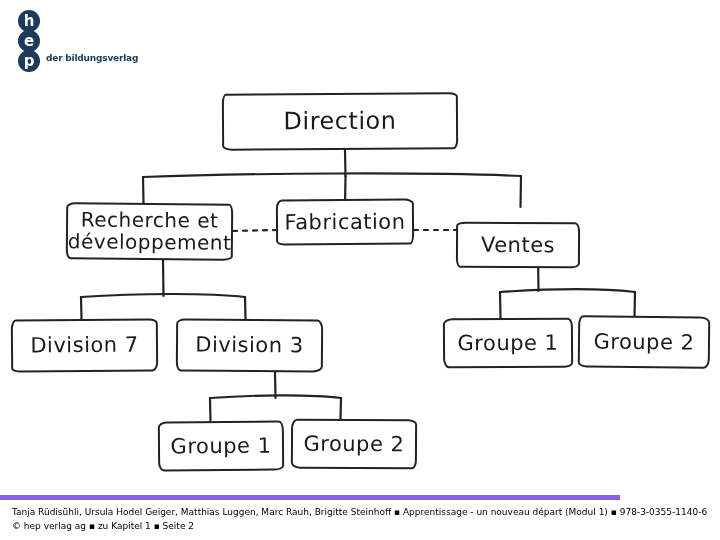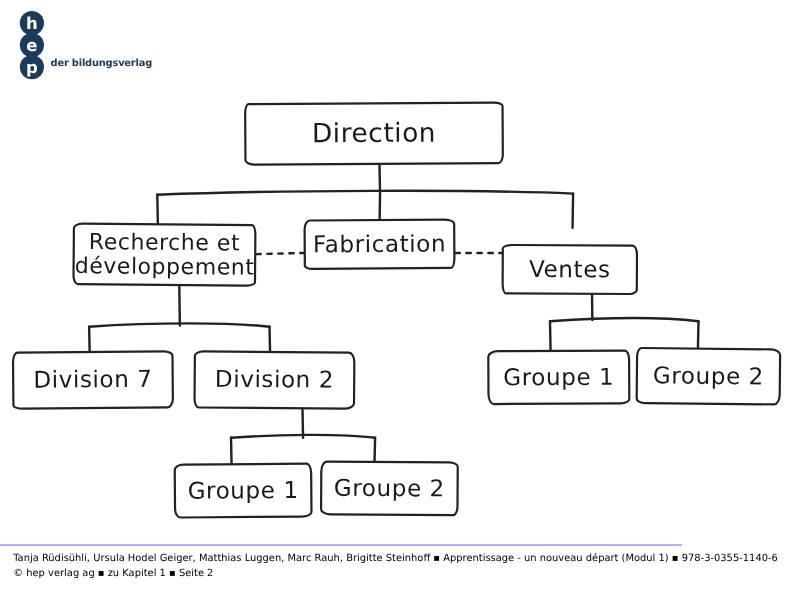--- a/index.html
+++ b/index.html
@@ -75,21 +75,21 @@
   .n-g2v{left:578px;top:316px;width:132px;height:52px;
      border-radius:5px 10px 6px 9px/9px 6px 10px 5px;transform:rotate(0.6deg);}
   .n-g1d{left:158px;top:421px;width:126px;height:50px;
      border-radius:9px 5px 10px 6px/6px 10px 5px 9px;transform:rotate(-0.45deg);}
   .n-g2d{left:291px;top:419px;width:126px;height:50px;
      border-radius:6px 9px 5px 10px/10px 5px 9px 6px;transform:rotate(0.35deg);}
 
   
   #footer{
     position:absolute;left:0;top:495px;width:620px;height:45px;
-    border-top:1px solid #8b5cf6;
+    border-top:5px solid #8b5cf6;
     padding:6px 12px 0 12px;
     box-sizing:border-box;
     font-family:"DejaVu Sans", sans-serif;
     font-size:9px;
     line-height:1.55;
     color:#000;
   }
   #footer div{white-space:nowrap;}
 </style>
 </head>
@@ -154,21 +154,21 @@
 
     <div class="node n-ventes">
       <span class="lbl">Ventes</span>
     </div>
 
     <div class="node n-div1">
       <span class="lbl">Division 7</span>
     </div>
 
     <div class="node n-div2">
-      <span class="lbl">Division 2</span>
+      <span class="lbl">Division 3</span>
     </div>
 
     <div class="node n-g1v">
       <span class="lbl">Groupe 1</span>
     </div>
 
     <div class="node n-g2v">
       <span class="lbl">Groupe 2</span>
     </div>
 

